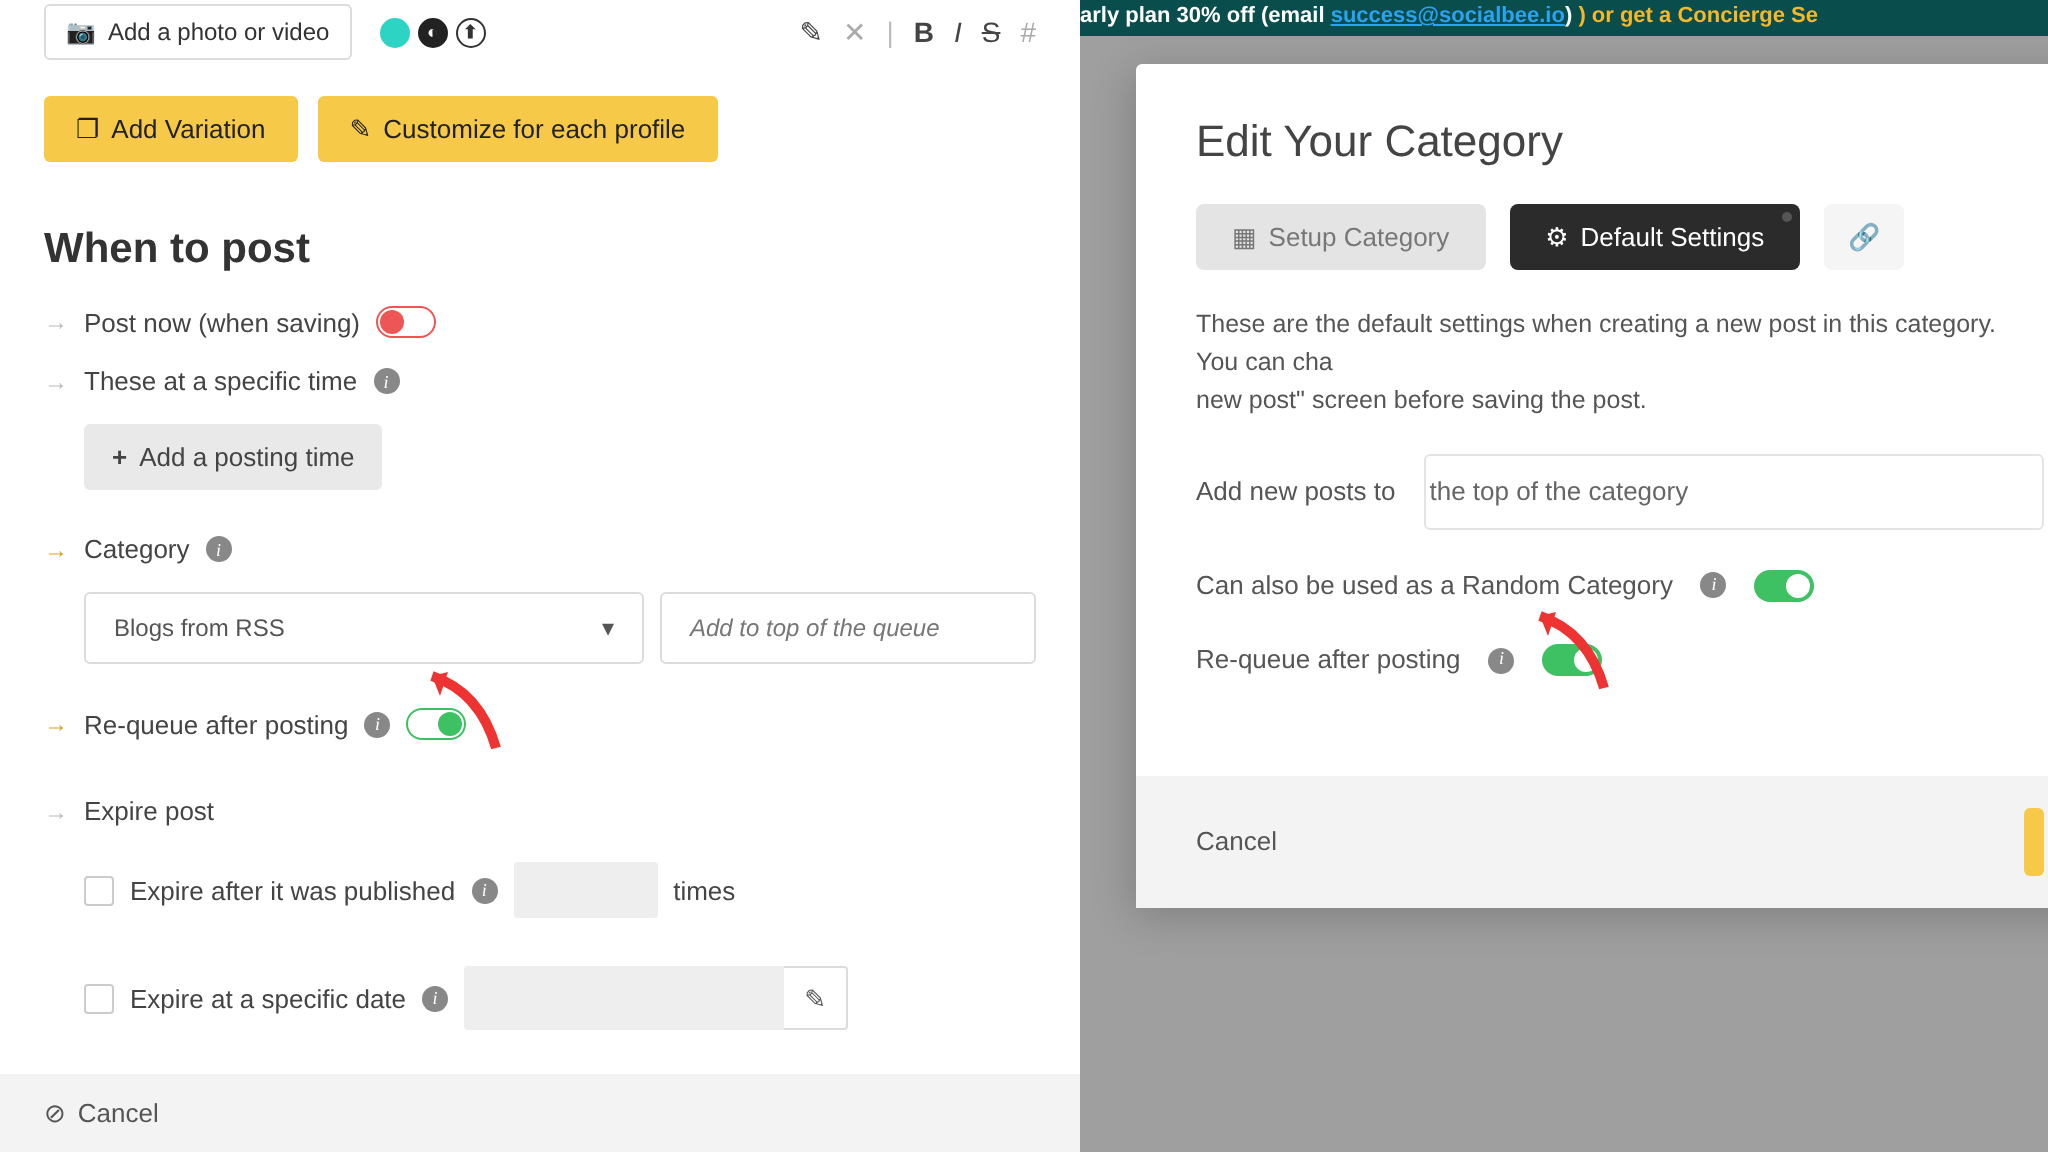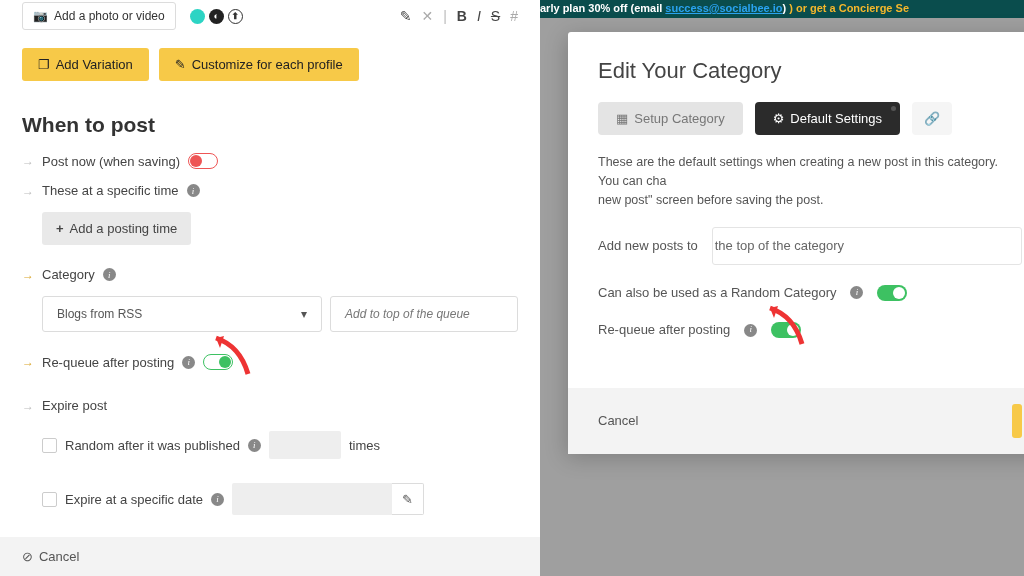--- a/index.html
+++ b/index.html
@@ -148,21 +148,21 @@
     <span class="toggle on-outline"></span>
   </div>
 
   <div class="opt-row" style="margin-bottom:18px;">
     <span class="arrow">→</span>
     <span>Expire post</span>
   </div>
 
   <div class="opt-row" style="margin-left:20px;">
     <span class="checkbox"></span>
-    <span>Random after it was published</span>
+    <span>Expire after it was published</span>
     <span class="info">i</span>
     <input class="small-input" style="">
     <span>times</span>
   </div>
 
   <div class="opt-row" style="margin-left:20px; margin-top:24px;">
     <span class="checkbox"></span>
     <span>Expire at a specific date</span>
     <span class="info">i</span>
     <div class="date-combo">

